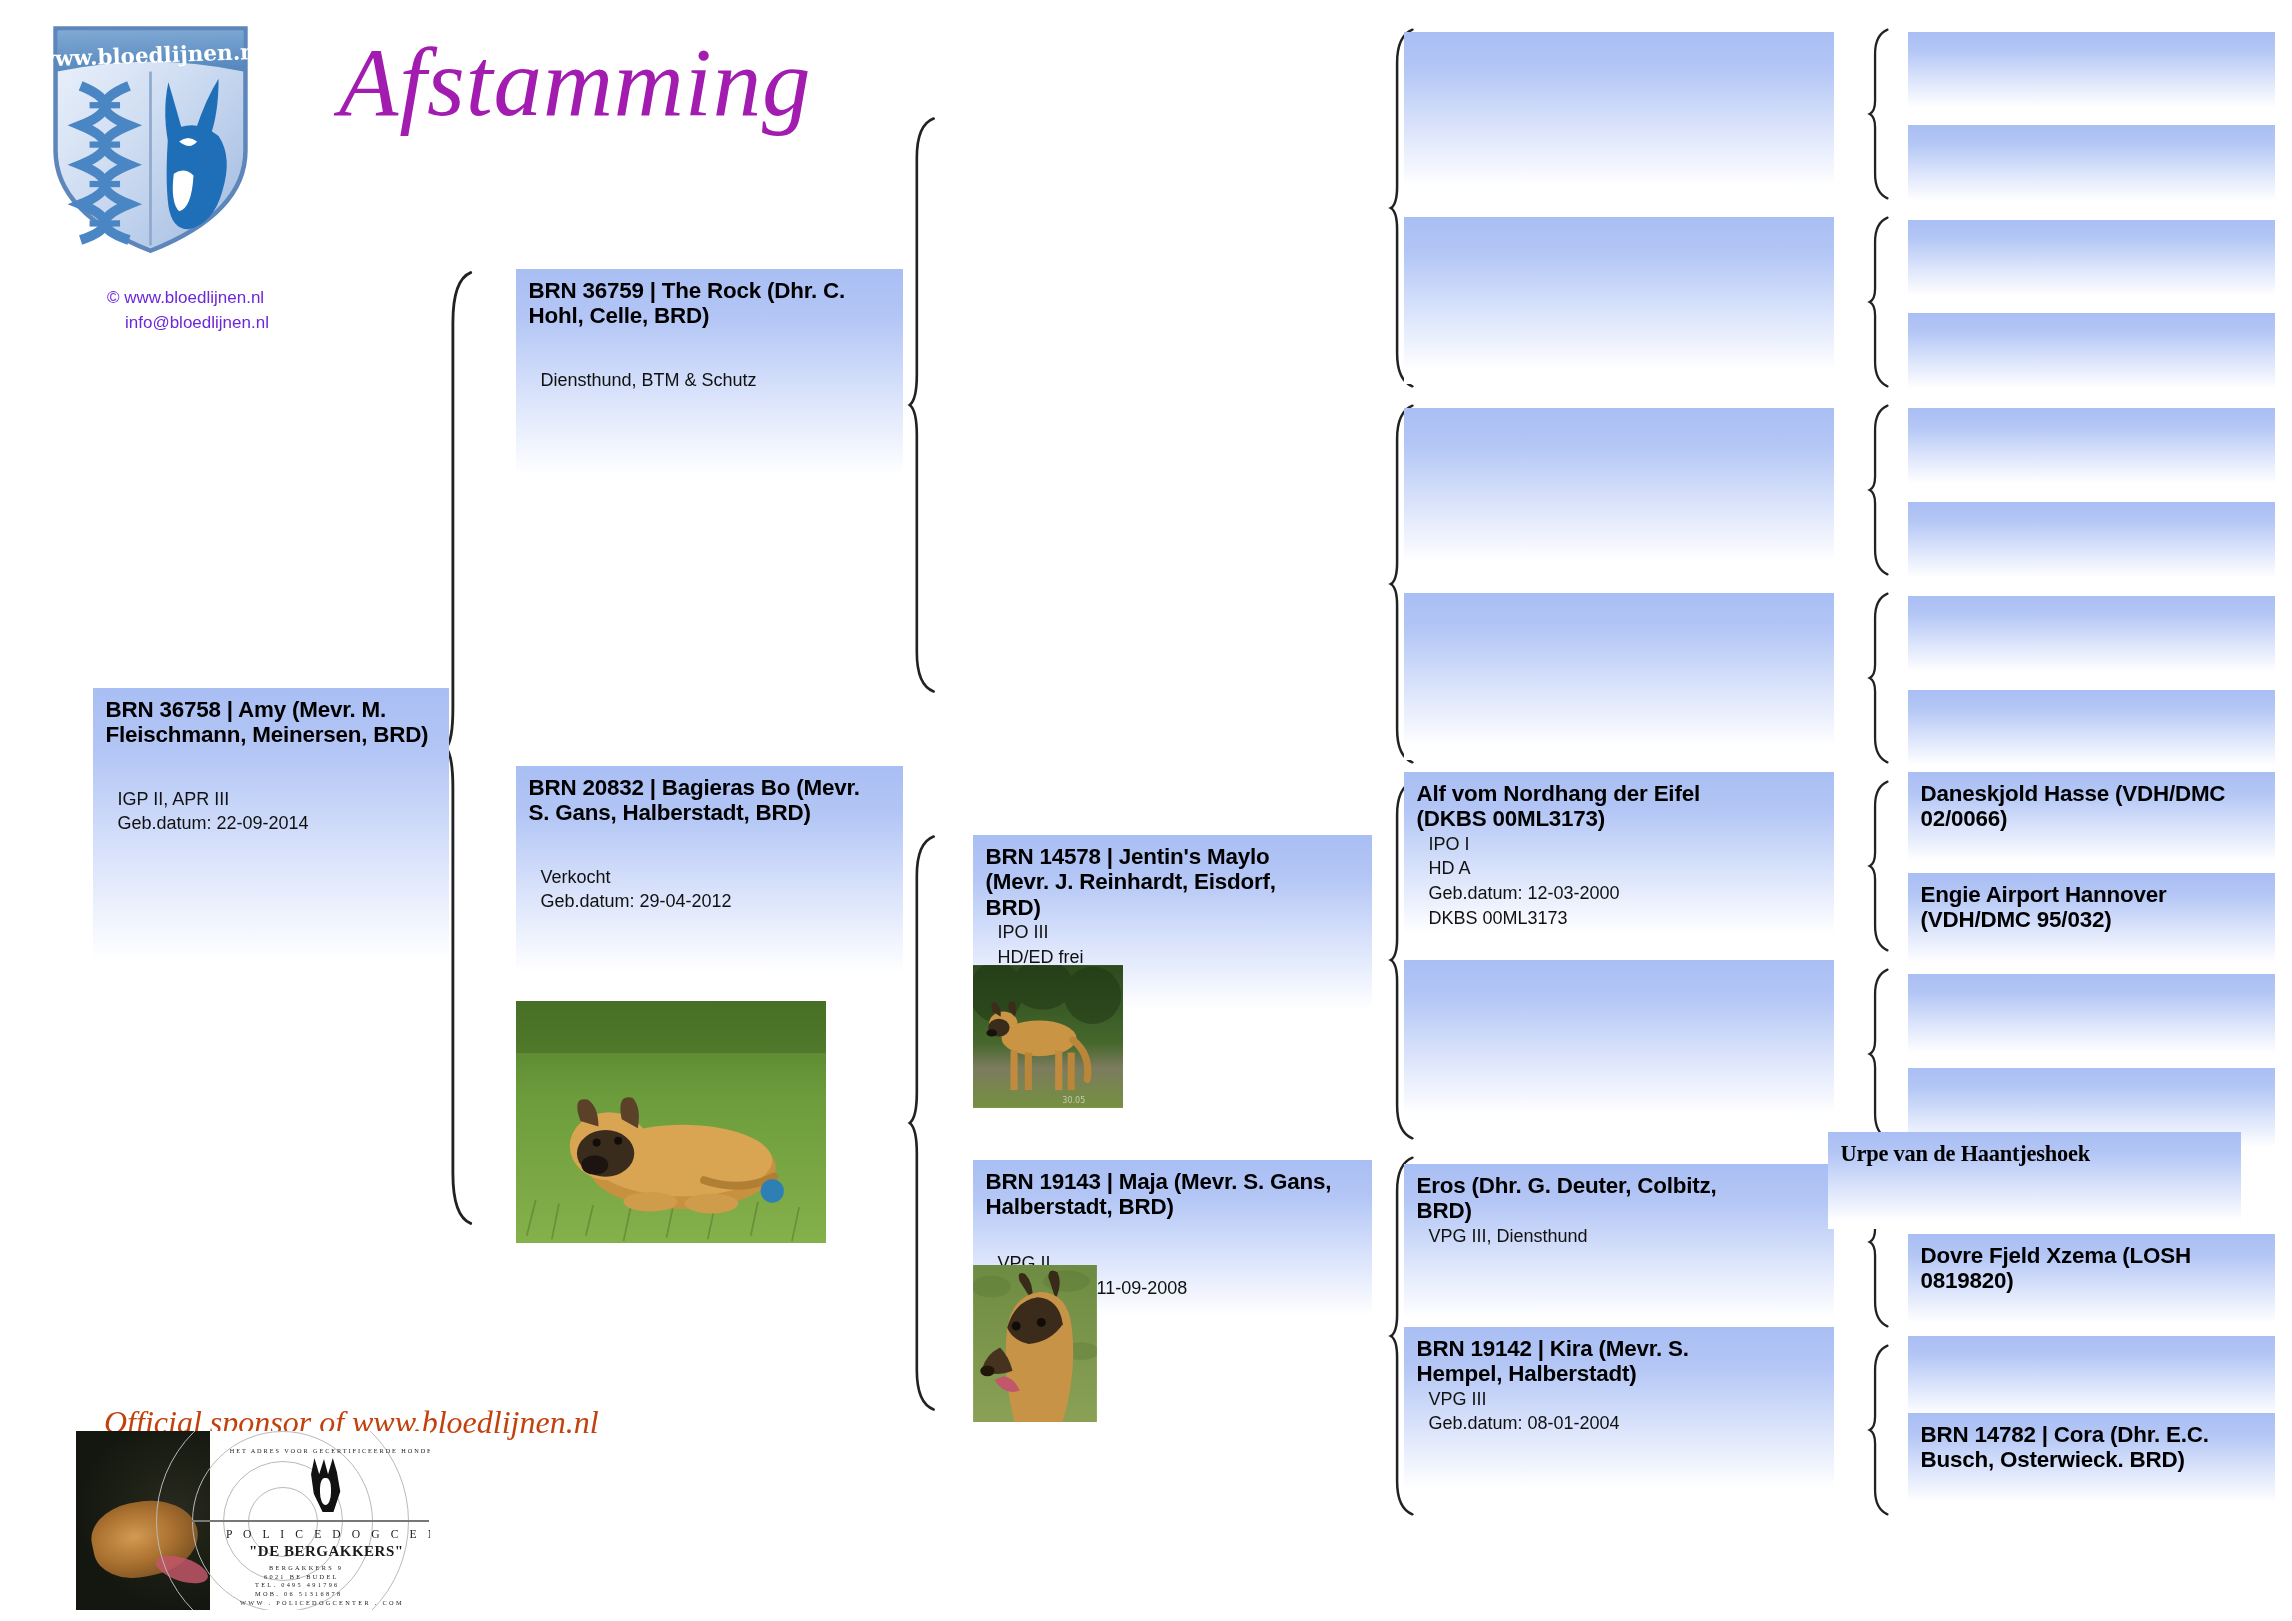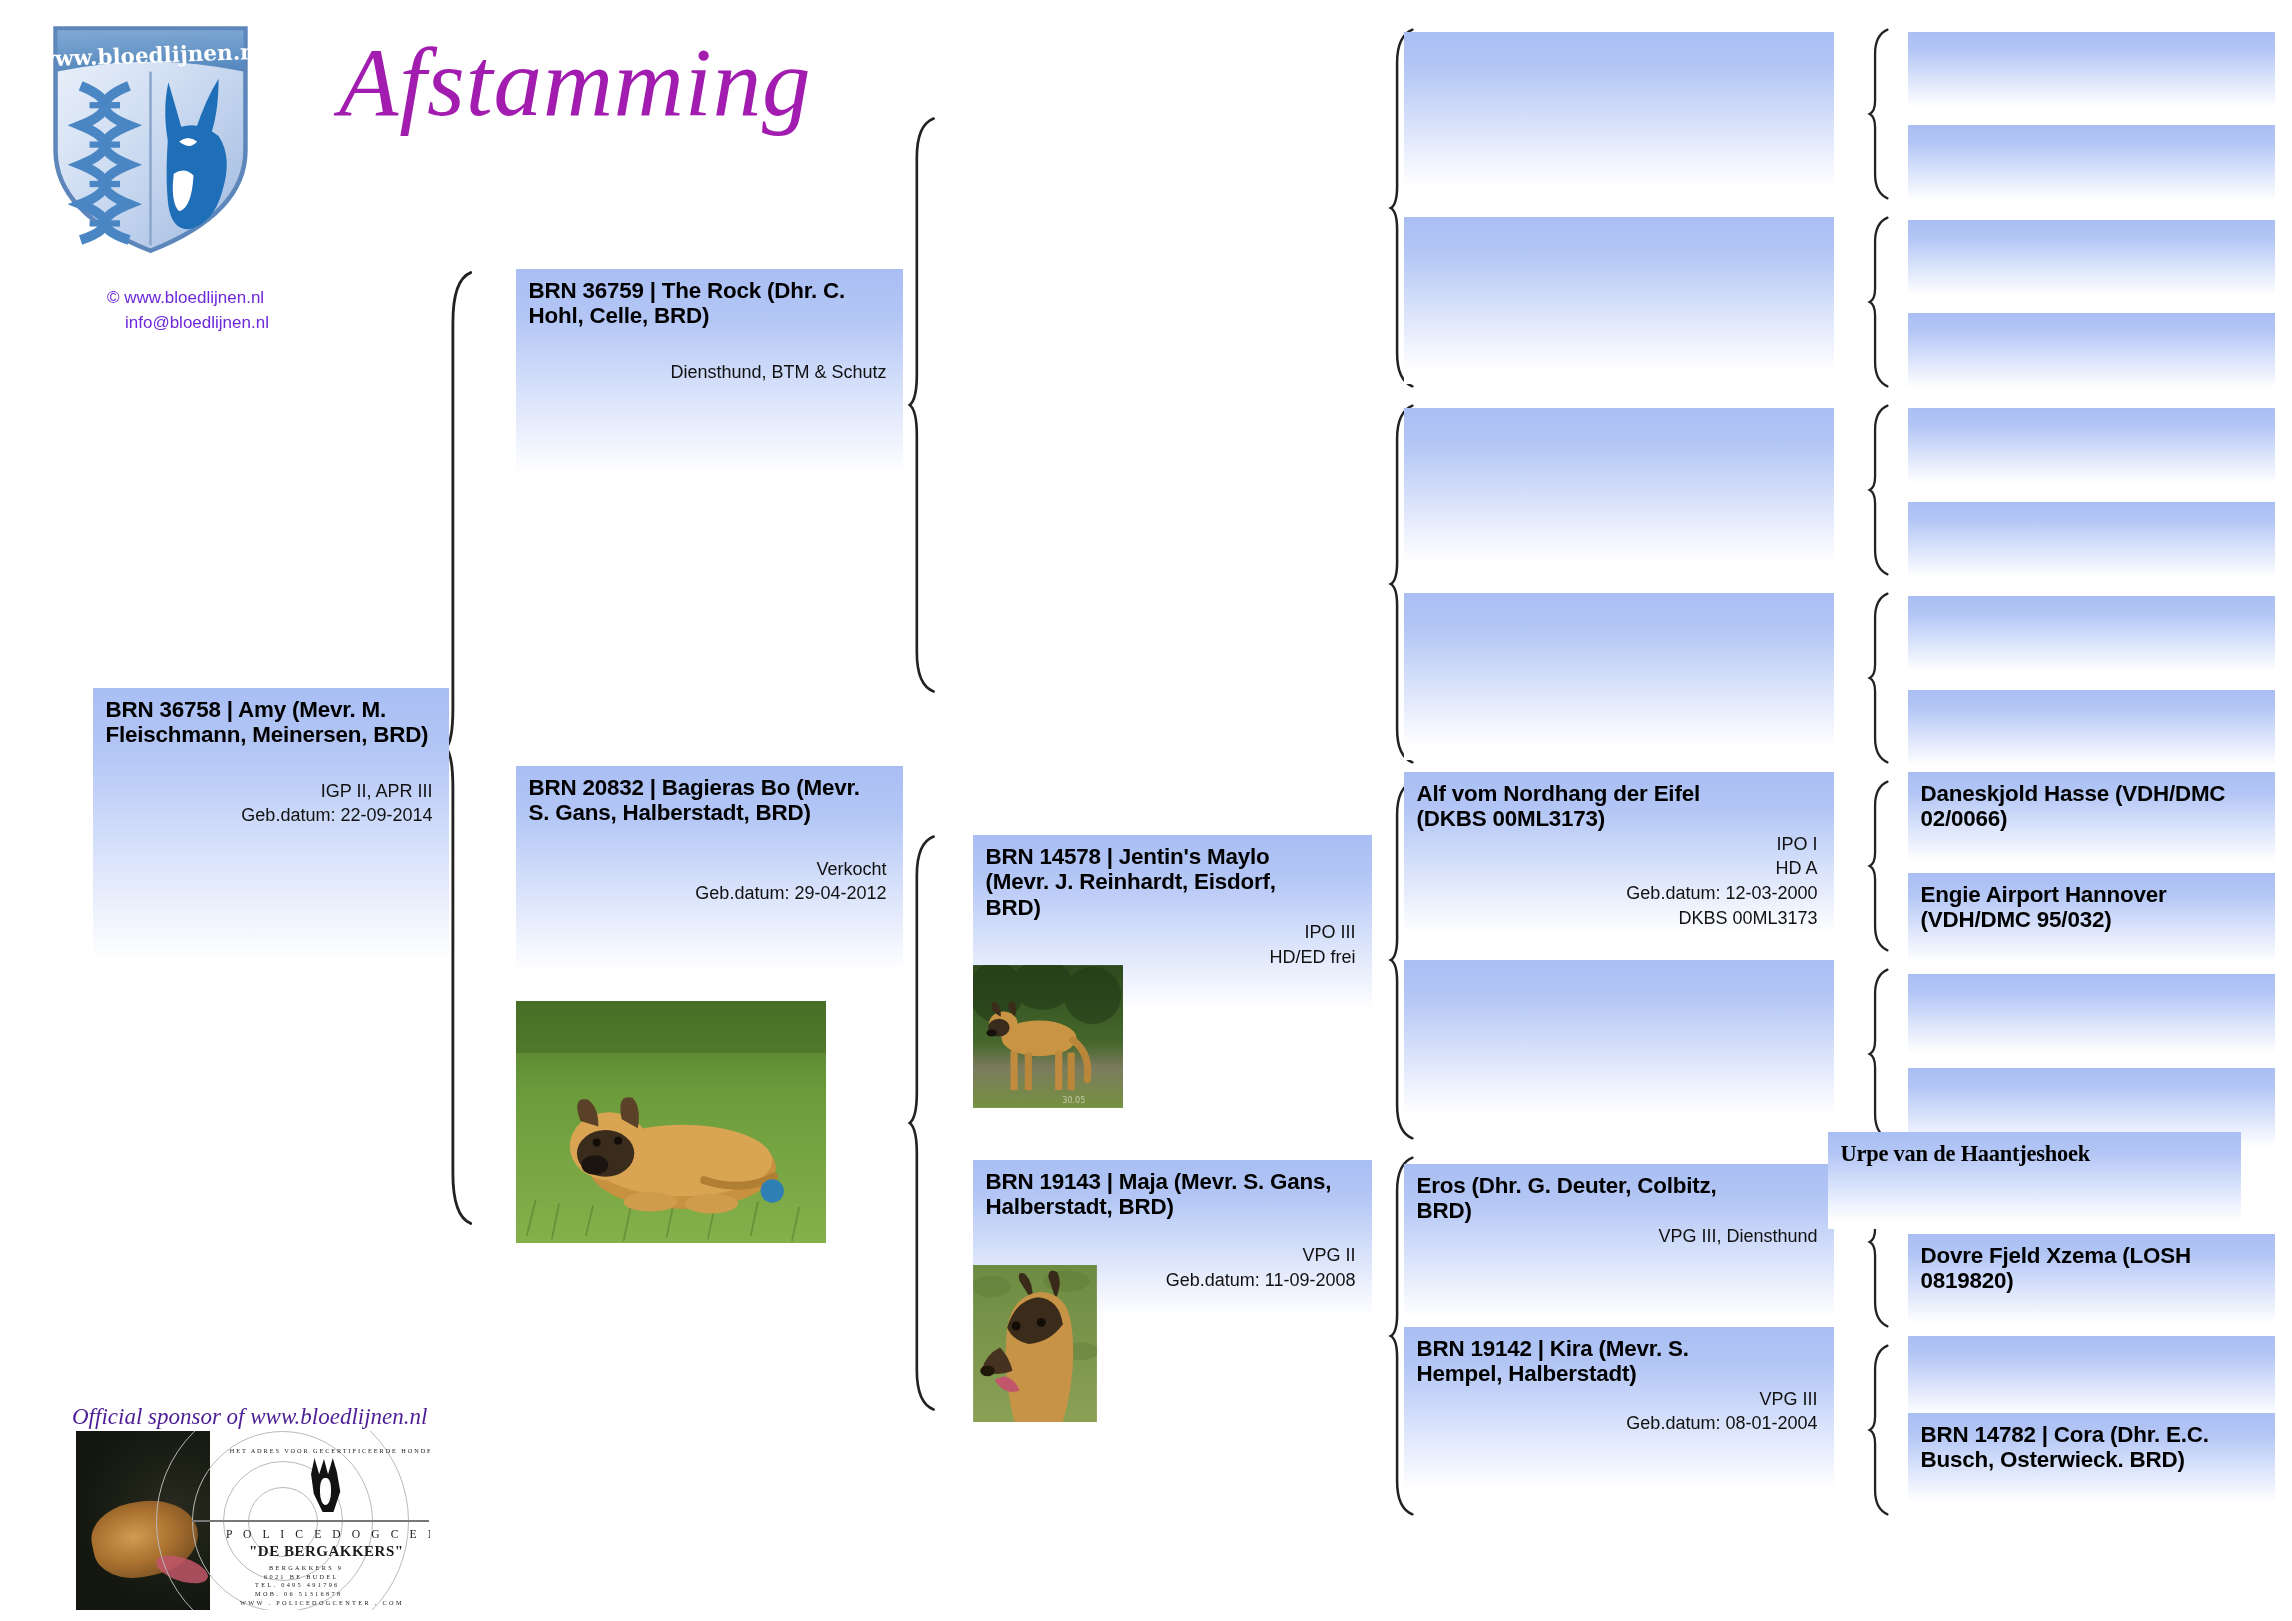--- a/index.html
+++ b/index.html
@@ -26,23 +26,22 @@
     color:#000000;
     line-height:1.13;
     letter-spacing:-0.2px;
     margin:0 0 0 0;
     white-space:pre-line;
   }
   .card .ln{
     font-size:18px;
     color:#111111;
     line-height:1.38;
-    margin:4px;
+    margin:12px;
     white-space:pre-line;
-    text-align:right;
   }
   .card .gap{height:27px;}
   .card .lines{margin-top:0;}
 
   
   .photo{position:absolute;overflow:hidden;}
   .ph-grass{background:
       radial-gradient(ellipse at 20% 80%, #6f8d3e 0%, #53702c 40%, #3c541f 100%),
       linear-gradient(to bottom,#3b5a22,#6d8b3d);
   }
@@ -65,23 +64,23 @@
   .copy{
     position:absolute;
     font-size:17px;color:#6d28d9;
     white-space:nowrap;
   }
   #copy1{left:107px;top:288px;}
   #copy2{left:125px;top:313px;}
 
   
   #sponsor-caption{
-    position:absolute;left:72px;top:1404px;
+    position:absolute;left:104px;top:1404px;
     font-family:"Liberation Serif",serif;font-style:italic;
-    font-size:23px;color:#4c1d95;white-space:nowrap;
+    font-size:32px;color:#c2410c;white-space:nowrap;
   }
   #sponsor-img{
     position:absolute;left:76px;top:1431px;width:354px;height:179px;
     background:#ffffff;overflow:hidden;
   }
   .sp-dog{
     position:absolute;left:0;top:0;width:157px;height:179px;
     background:
       radial-gradient(circle at 62% 45%, #2b2b20 0%, #1d2015 35%, #13170f 70%),
       linear-gradient(160deg,#44442e,#1a1d12);

